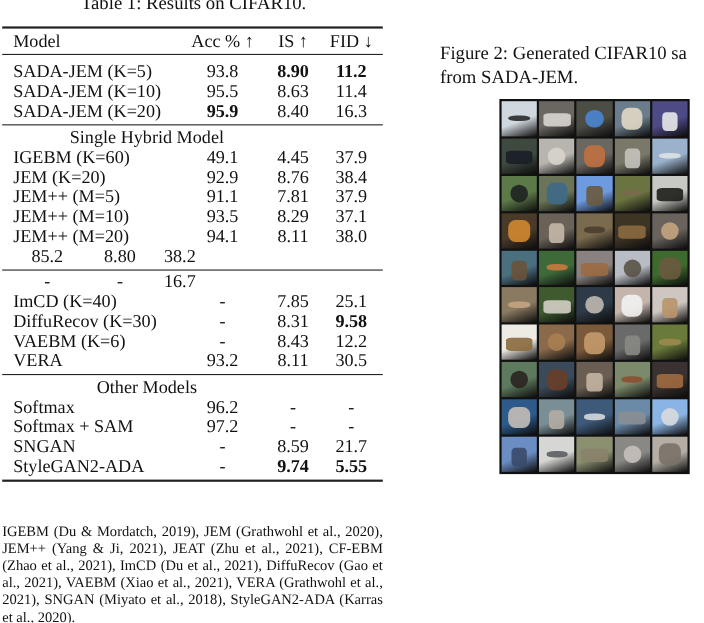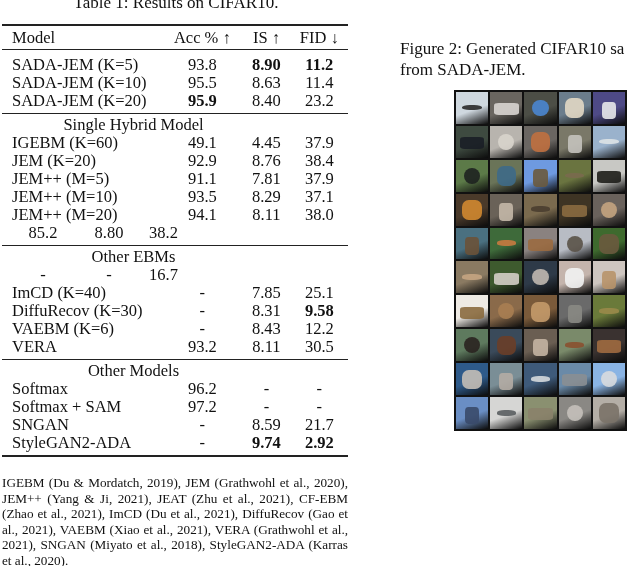--- a/index.html
+++ b/index.html
@@ -71,21 +71,21 @@
       <div class="row">
         <div class="c-model">SADA-JEM (K=10)</div>
         <div class="c-acc">95.5</div>
         <div class="c-is">8.63</div>
         <div class="c-fid">11.4</div>
       </div>
       <div class="row">
         <div class="c-model">SADA-JEM (K=20)</div>
         <div class="c-acc bold">95.9</div>
         <div class="c-is">8.40</div>
-        <div class="c-fid">23.2</div>
+        <div class="c-fid">16.3</div>
       </div>
       <div class="rule thin" style="margin: 3px 0px 1px;"></div>
       <div class="section">Single Hybrid Model</div>
       <div class="row">
         <div class="c-model">IGEBM (K=60)</div>
         <div class="c-acc">49.1</div>
         <div class="c-is">4.45</div>
         <div class="c-fid">37.9</div>
       </div>
       <div class="row">
@@ -111,21 +111,20 @@
         <div class="c-acc">94.1</div>
         <div class="c-is">8.11</div>
         <div class="c-fid">38.0</div>
       </div>
       <div class="row">
         <div class="c-acc">85.2</div>
         <div class="c-is">8.80</div>
         <div class="c-fid">38.2</div>
       </div>
       <div class="rule thin" style="margin: 3px 0px 1px;"></div>
-      <div class="section">Other EBMs</div>
       <div class="row">
         <div class="c-acc">-</div>
         <div class="c-is">-</div>
         <div class="c-fid">16.7</div>
       </div>
       <div class="row">
         <div class="c-model">ImCD (K=40)</div>
         <div class="c-acc">-</div>
         <div class="c-is">7.85</div>
         <div class="c-fid">25.1</div>
@@ -165,21 +164,21 @@
       <div class="row">
         <div class="c-model">SNGAN</div>
         <div class="c-acc">-</div>
         <div class="c-is">8.59</div>
         <div class="c-fid">21.7</div>
       </div>
       <div class="row">
         <div class="c-model">StyleGAN2-ADA</div>
         <div class="c-acc">-</div>
         <div class="c-is bold">9.74</div>
-        <div class="c-fid bold">2.92</div>
+        <div class="c-fid bold">5.55</div>
       </div>
       <div class="rule" style="margin-top: 3px;"></div>
     </div>
 </div>
 
 <div class="notes">IGEBM (Du &amp; Mordatch, 2019), JEM (Grathwohl et al., 2020), JEM++ (Yang &amp; Ji, 2021), JEAT (Zhu et al., 2021), CF-EBM (Zhao et al., 2021), ImCD (Du et al., 2021), DiffuRecov (Gao et al., 2021), VAEBM (Xiao et al., 2021), VERA (Grathwohl et al., 2021), SNGAN (Miyato et al., 2018), StyleGAN2-ADA (Karras et al., 2020).</div>
 
 <div class="fig-caption">
   <div>Figure 2: Generated CIFAR10 sa</div>
   <div>from SADA-JEM.</div>

